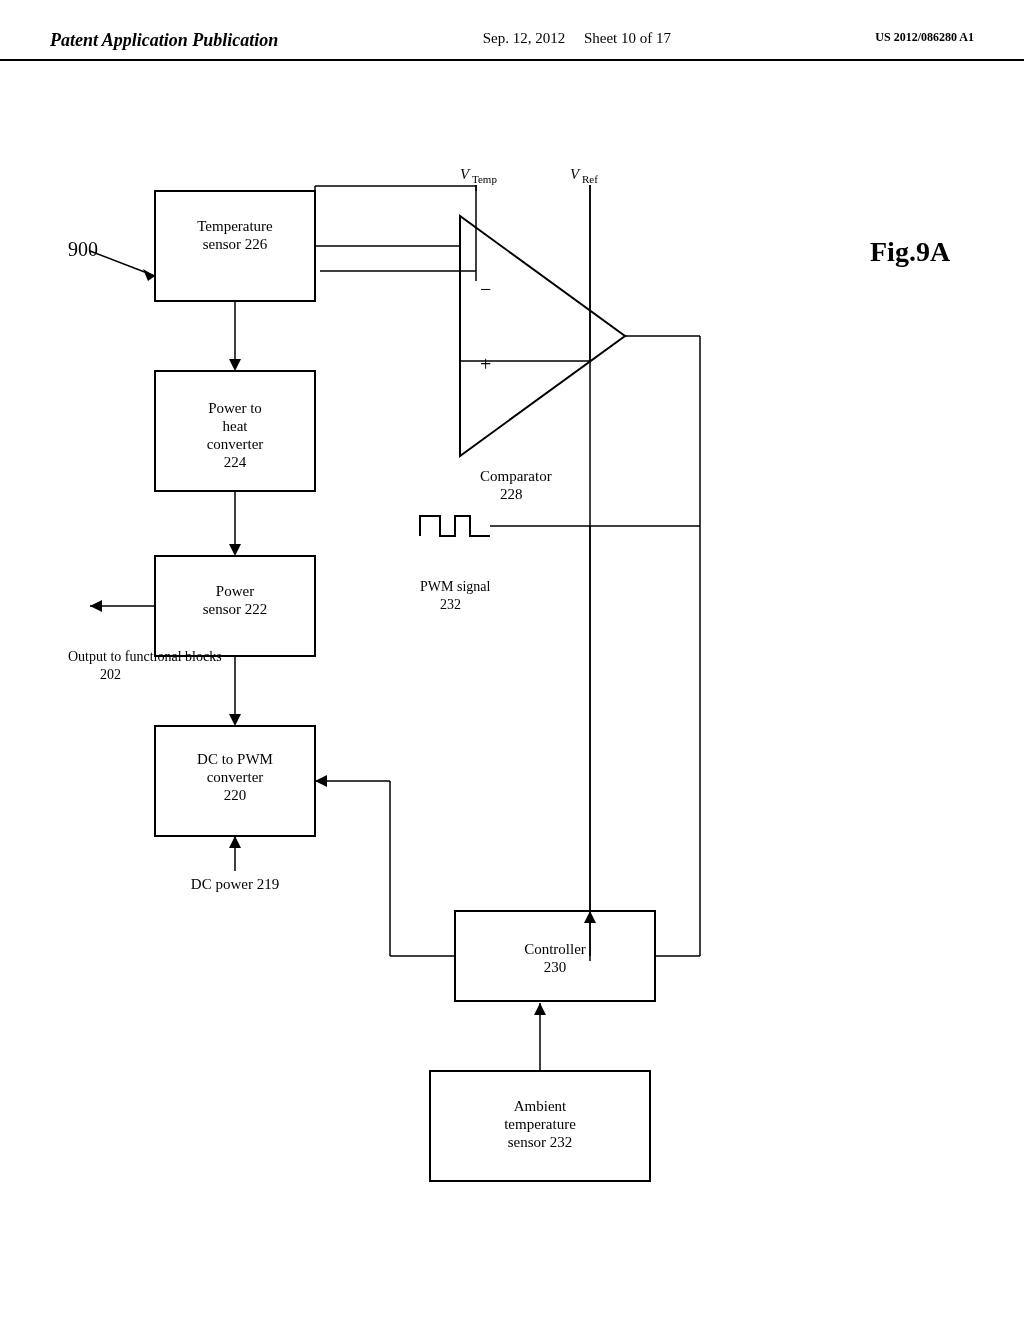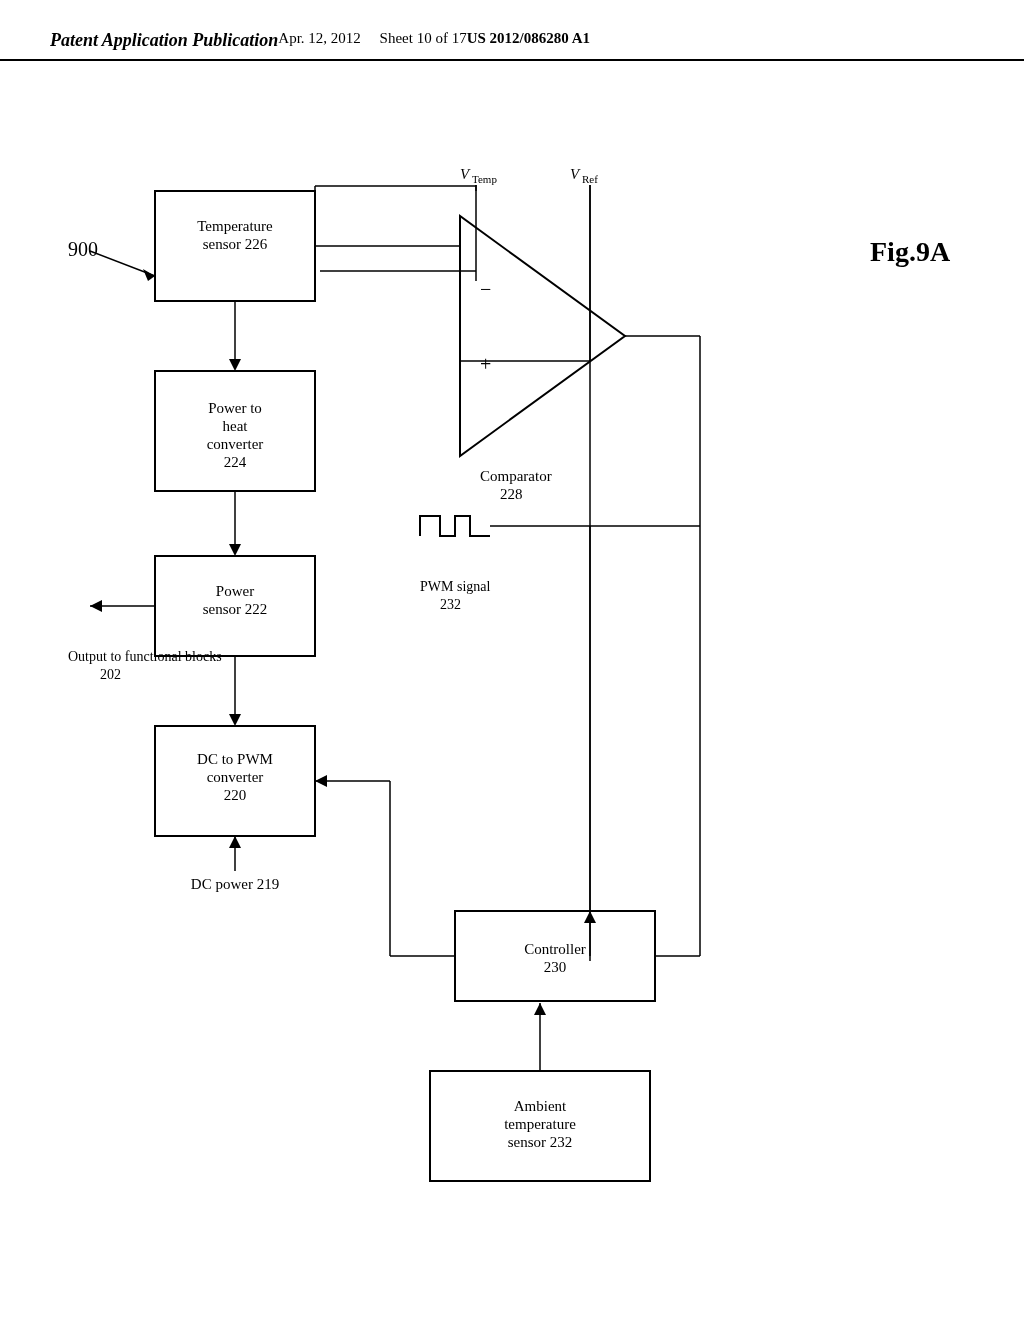--- a/index.html
+++ b/index.html
@@ -8,36 +8,37 @@
       height: 1320px;
       background: #fff;
       font-family: 'Times New Roman', Times, serif;
       position: relative;
       overflow: hidden;
     }
 
     
     .header {
       display: flex;
+      justify-content: space-between;
       align-items: flex-start;
       padding: 30px 50px 0 50px;
       border-bottom: 2px solid #000;
       padding-bottom: 8px;
     }
     .header-left {
       font-weight: bold;
       font-size: 18px;
       font-style: italic;
     }
     .header-center {
       font-size: 15px;
       text-align: center;
     }
     .header-right {
-      font-size: 15px;
+      font-size: 12px;
       font-weight: bold;
     }
 
     
     .diagram-area {
       position: relative;
       width: 100%;
       height: calc(100% - 80px);
     }
 
@@ -48,21 +49,21 @@
       width: 100%;
       height: 100%;
     }
   </style>
 </head>
 <body>
 
 <div class="header">
   <div class="header-left">Patent Application Publication</div>
   <div class="header-center">
-    <span>Apr. 12, 2012</span>
+    <span>Sep. 12, 2012</span>
     &nbsp;&nbsp;&nbsp;
     <span>Sheet 10 of 17</span>
   </div>
   <div class="header-right">US 2012/086280 A1</div>
 </div>
 
 <div class="diagram-area">
   <svg class="main-diagram" viewBox="0 0 1024 1240">
 
     <text x="870" y="200" font-size="28" font-weight="bold" font-family="Times New Roman">Fig.9A</text>

